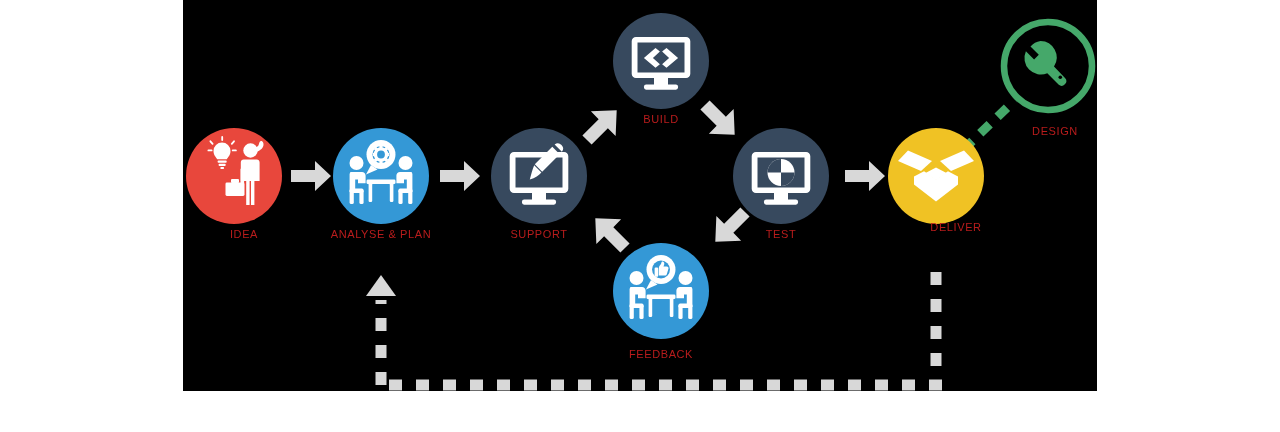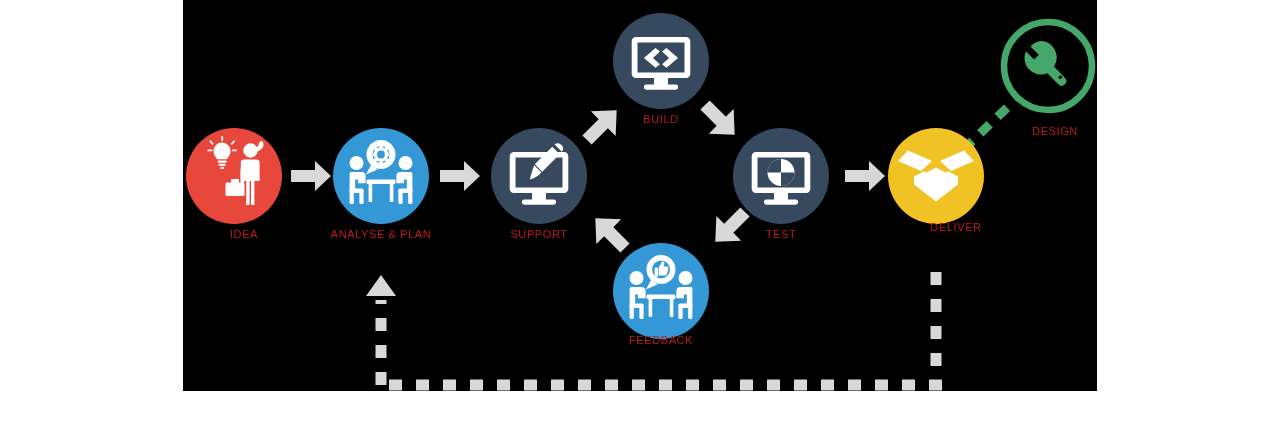--- a/index.html
+++ b/index.html
@@ -282,17 +282,17 @@
       <circle cx="1060.3" cy="77.2" r="1.8" fill="#000000"></circle>
     </g>
 
   </svg>
 
   <div class="node-label" style="left:244px; top:228px;">IDEA</div>
   <div class="node-label" style="left:381px; top:228px;">ANALYSE &amp; PLAN</div>
   <div class="node-label" style="left:539px; top:228px;">SUPPORT</div>
   <div class="node-label" style="left:661px; top:113px;">BUILD</div>
   <div class="node-label" style="left:781px; top:228px;">TEST</div>
-  <div class="node-label" style="left:661px; top:334px;">FEEDBACK</div>
+  <div class="node-label" style="left:661px; top:348px;">FEEDBACK</div>
   <div class="node-label" style="left:936px; top:221px;margin-left:20px;">DELIVER</div>
   <div class="node-label" style="left:1055px; top:125px;">DESIGN</div>
 
 </div>
 
 </body></html>

